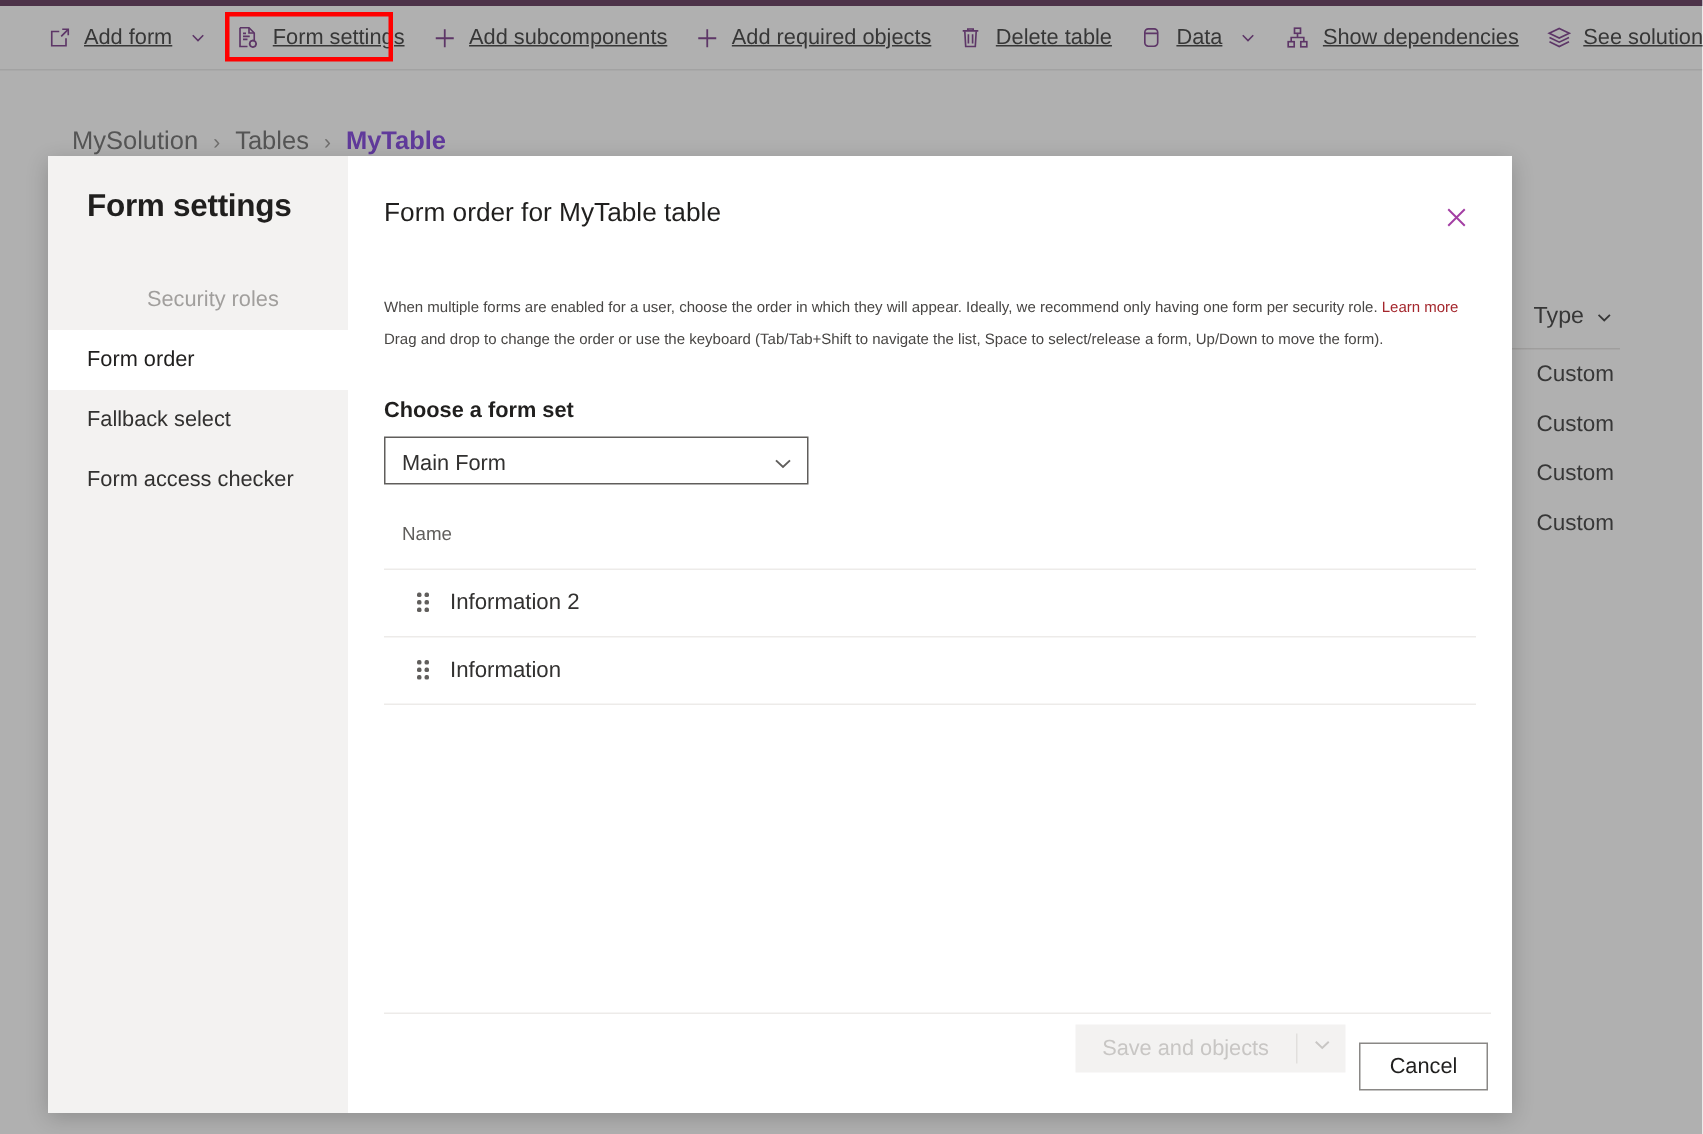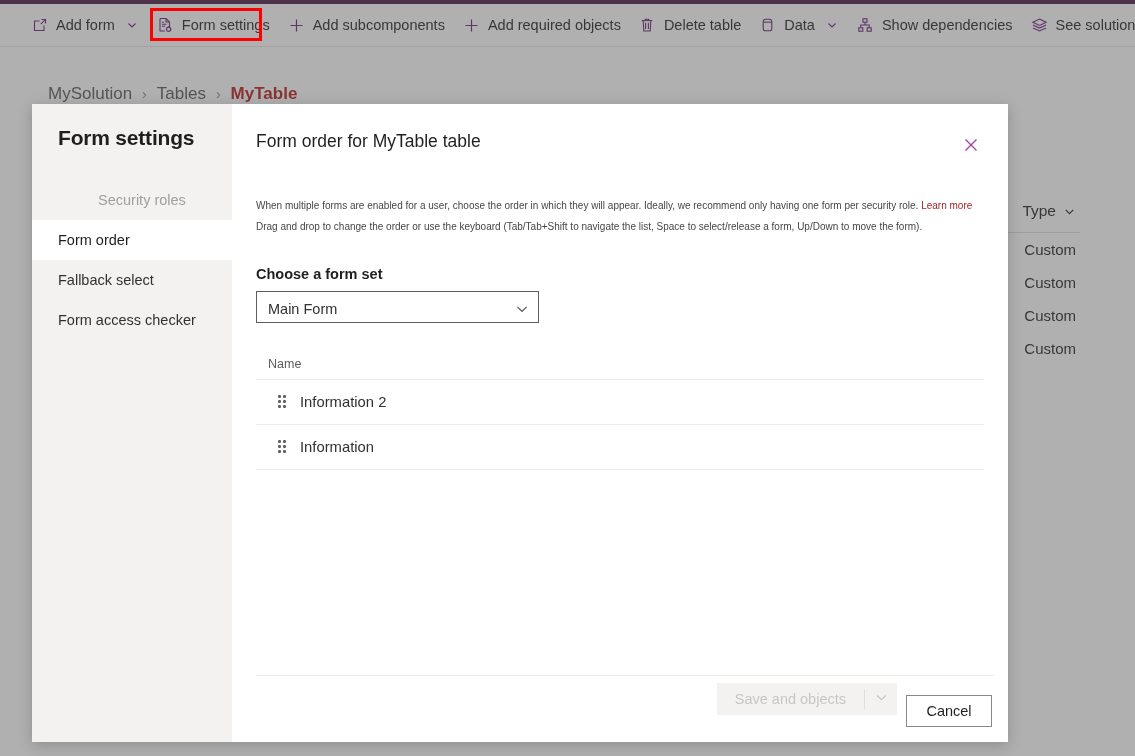--- a/index.html
+++ b/index.html
@@ -35,20 +35,21 @@
     white-space: nowrap;
   }
   .cmd-item {
     display: inline-flex; align-items: center;
     height: 34px;
     padding: 0 9px;
     font-size: 14.5px;
     color: #242424;
     cursor: pointer;
     gap: 8px;
+    text-decoration: underline;
   }
   .cmd-item .glyph {
     display: inline-flex; align-items: center; justify-content: center;
     width: 17px; height: 17px;
     color: #68217a;
   }
   .cmd-item .chev {
     display: inline-flex; align-items: center; justify-content: center;
     width: 14px; height: 14px; color: #68217a; margin-left: 2px;
   }
@@ -61,21 +62,21 @@
 
   
   .breadcrumb {
     position: absolute; left: 48px; top: 84px;
     display: flex; align-items: center;
     font-size: 17px;
     gap: 10px;
   }
   .bc-link { color: #595959; cursor: pointer; }
   .bc-sep  { color: #8a8886; font-size: 14px; }
-  .bc-current { color: #b91c1c; font-weight: bold; }
+  .bc-current { color: #6d28d9; font-weight: bold; }
 
   
   .bg-table {
     position: absolute; left: 620px; top: 190px;
     width: 460px;
   }
   .bg-th {
     display: flex; align-items: center; justify-content: flex-end;
     height: 42px;
     padding-right: 4px;
@@ -192,21 +193,21 @@
     justify-content: space-between;
     cursor: pointer;
   }
   .dropdown-value { font-size: 14.5px; color: #323130; }
   .dropdown .chev { color: #605e5c; display: inline-flex; }
 
   
   .form-list { margin-top: 26px; width: 728px; }
   .form-list-head {
     height: 30px;
-    display: flex; align-items: center;
+    display: flex; align-items: flex-start;
     font-size: 12.5px; color: #605e5c;
     padding-left: 12px;
   }
   .list-hr { height: 1px; background: #edebe9; }
   .form-row {
     height: 44px;
     display: flex; align-items: center;
     gap: 14px;
     padding-left: 22px;
     cursor: pointer;

